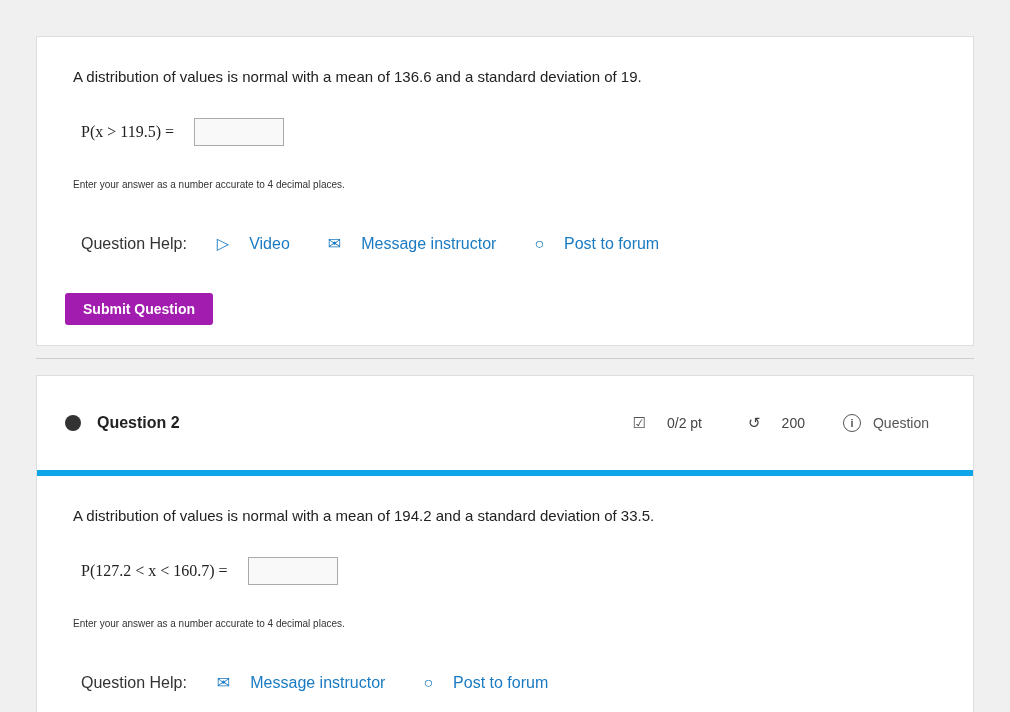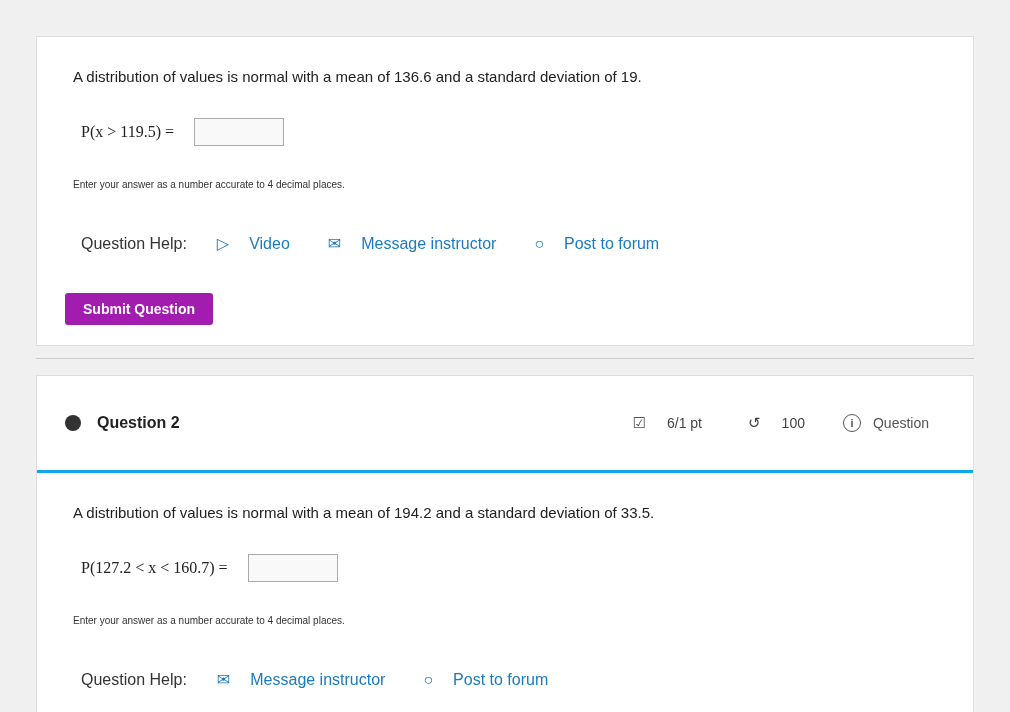--- a/index.html
+++ b/index.html
@@ -138,21 +138,21 @@
     .q2-section {
       background: #fff;
       border: 1px solid #ddd;
       padding: 0 0 0 0;
     }
     .q2-header {
       display: flex;
       justify-content: space-between;
       align-items: center;
       padding: 14px 20px;
-      border-bottom: 3px solid #0ea5e9;
+      border-bottom: 6px solid #0ea5e9;
     }
     .q2-body {
       padding: 20px 28px 20px 28px;
     }
   </style>
 </head>
 <body>
 
 <div class="page-container">
 
@@ -189,25 +189,25 @@
 
   <div class="q2-section">
     <div class="q2-header">
       <div class="question-label">
         <span class="question-bullet"></span>
         <span>Question 2</span>
       </div>
       <div class="question-meta">
         <div class="meta-score">
           <span class="meta-icon checkmark-icon">☑</span>
-          <span>6/1 pt</span>
+          <span>0/2 pt</span>
         </div>
         <div class="meta-score">
           <span class="meta-icon">↺</span>
-          <span>100</span>
+          <span>200</span>
         </div>
         <a class="details-link">
           <span class="info-circle">i</span>
           <span>Question</span>
         </a>
       </div>
     </div>
 
     <div class="q2-body">
       <p class="question-text">A distribution of values is normal with a mean of 194.2 and a standard deviation of 33.5.</p>

